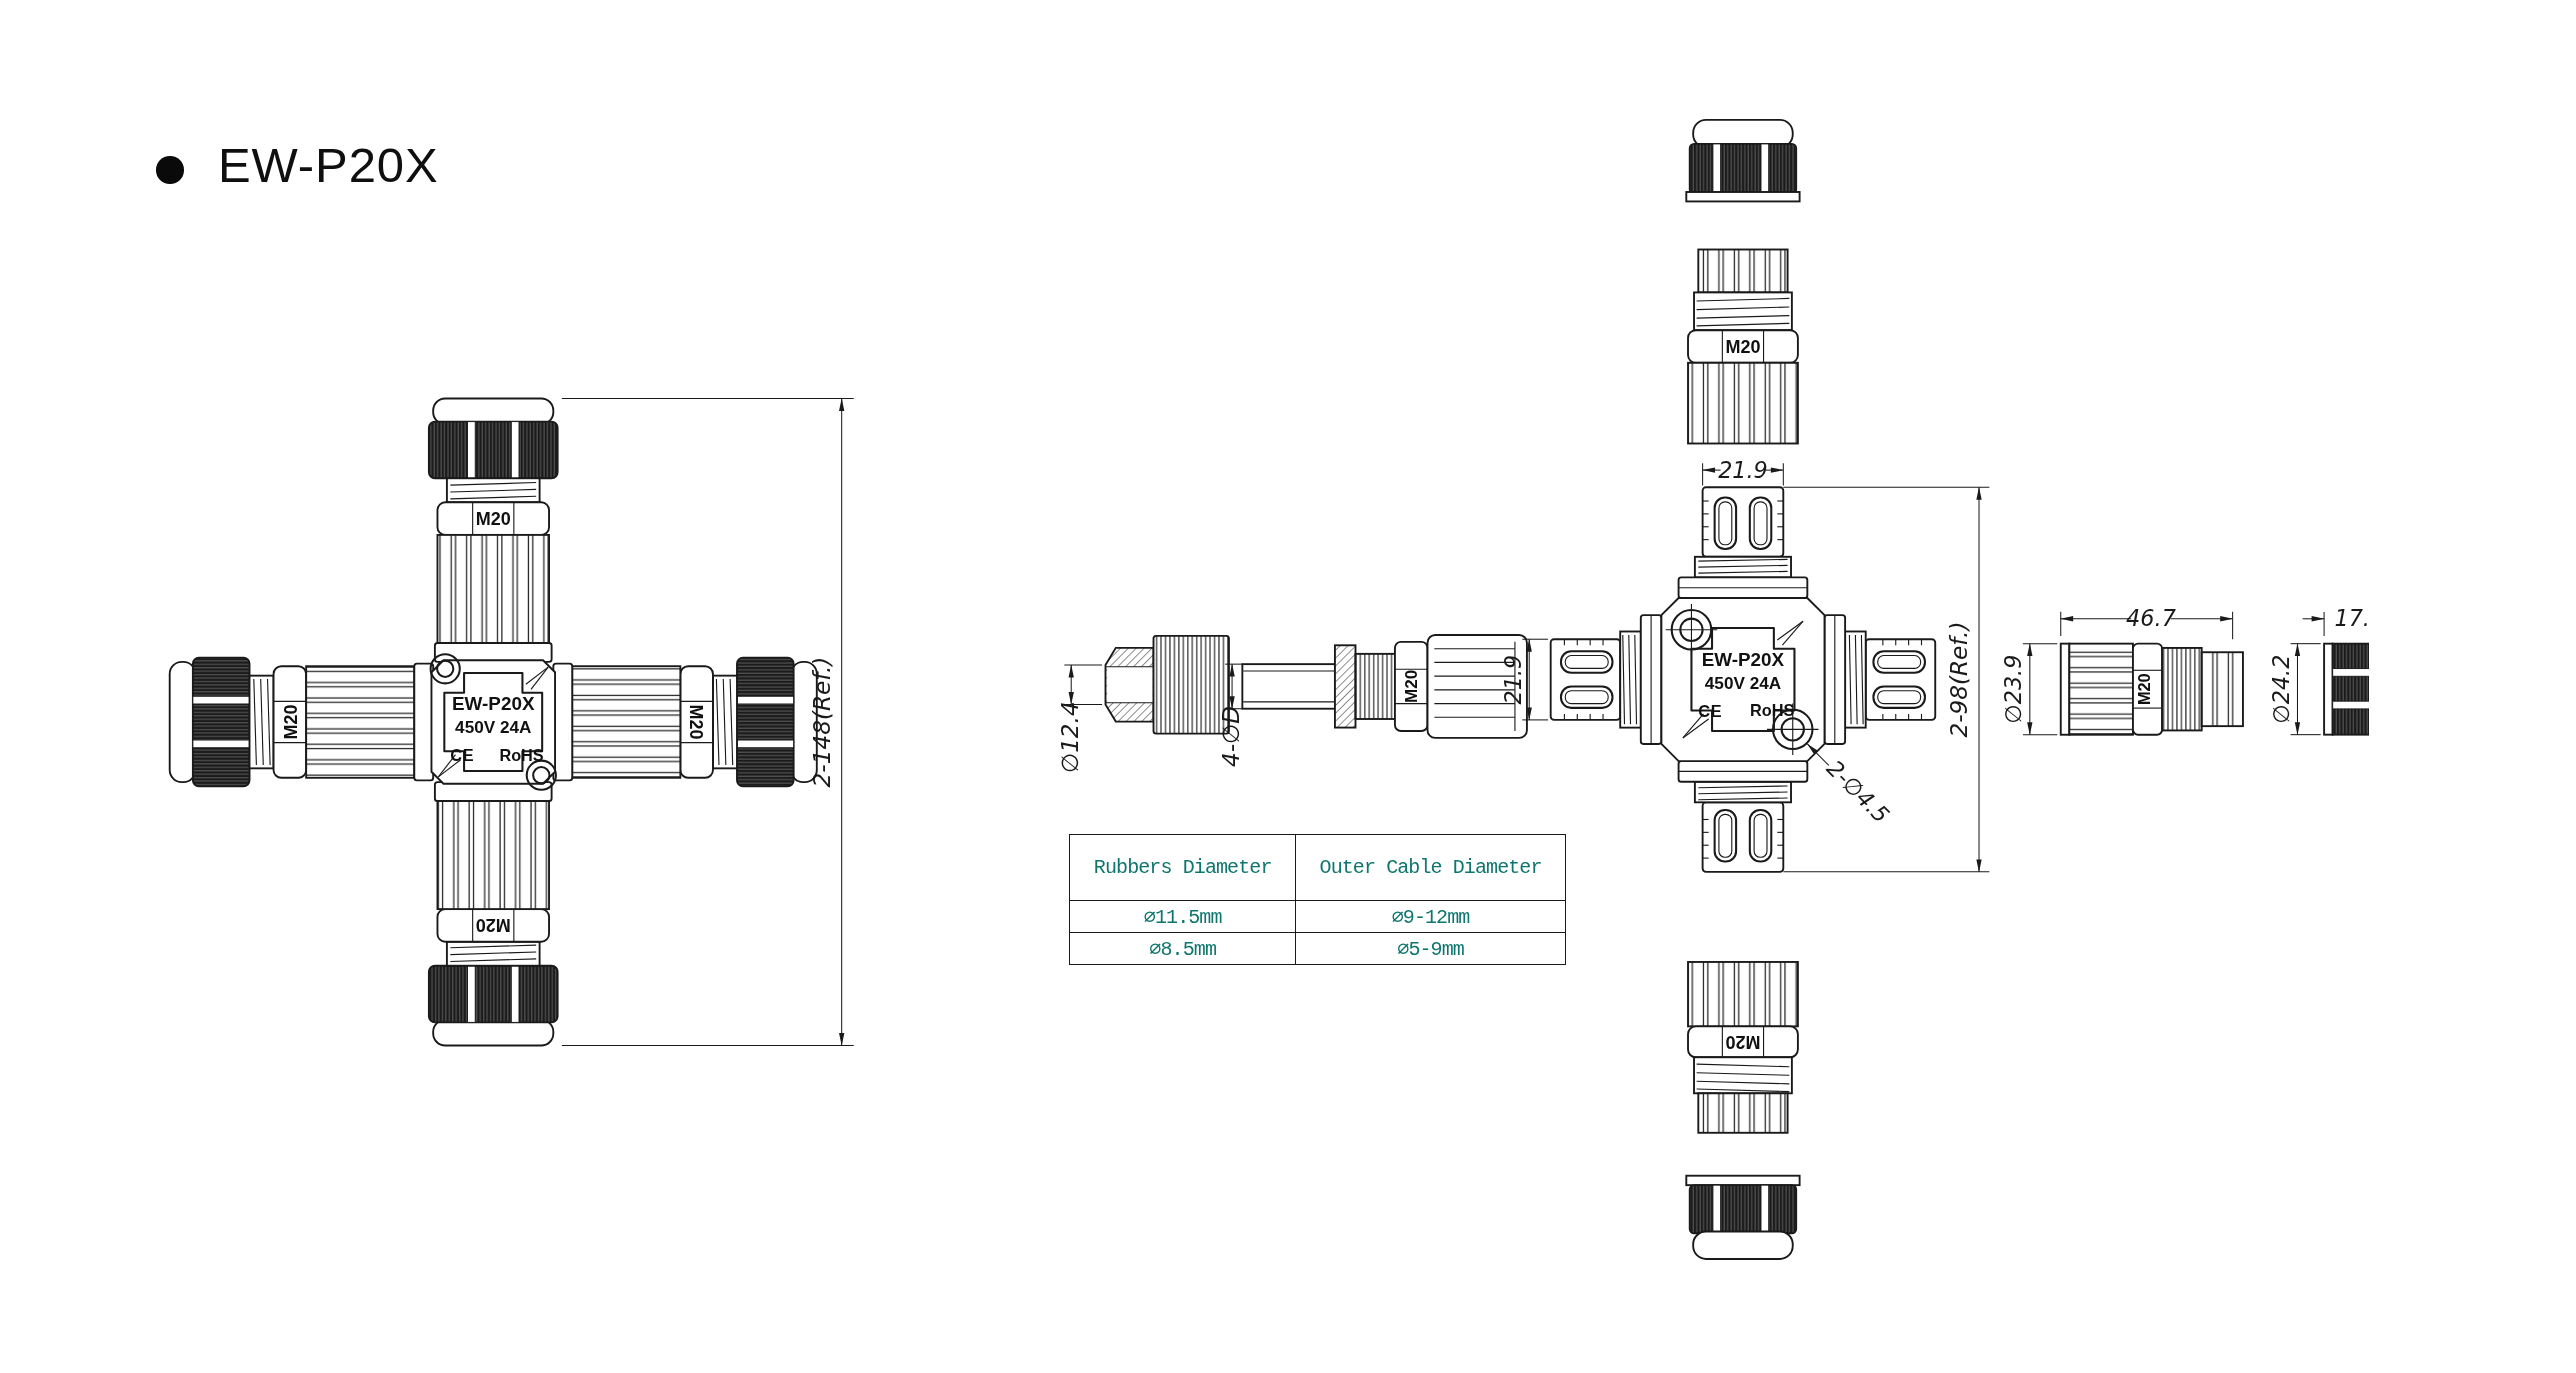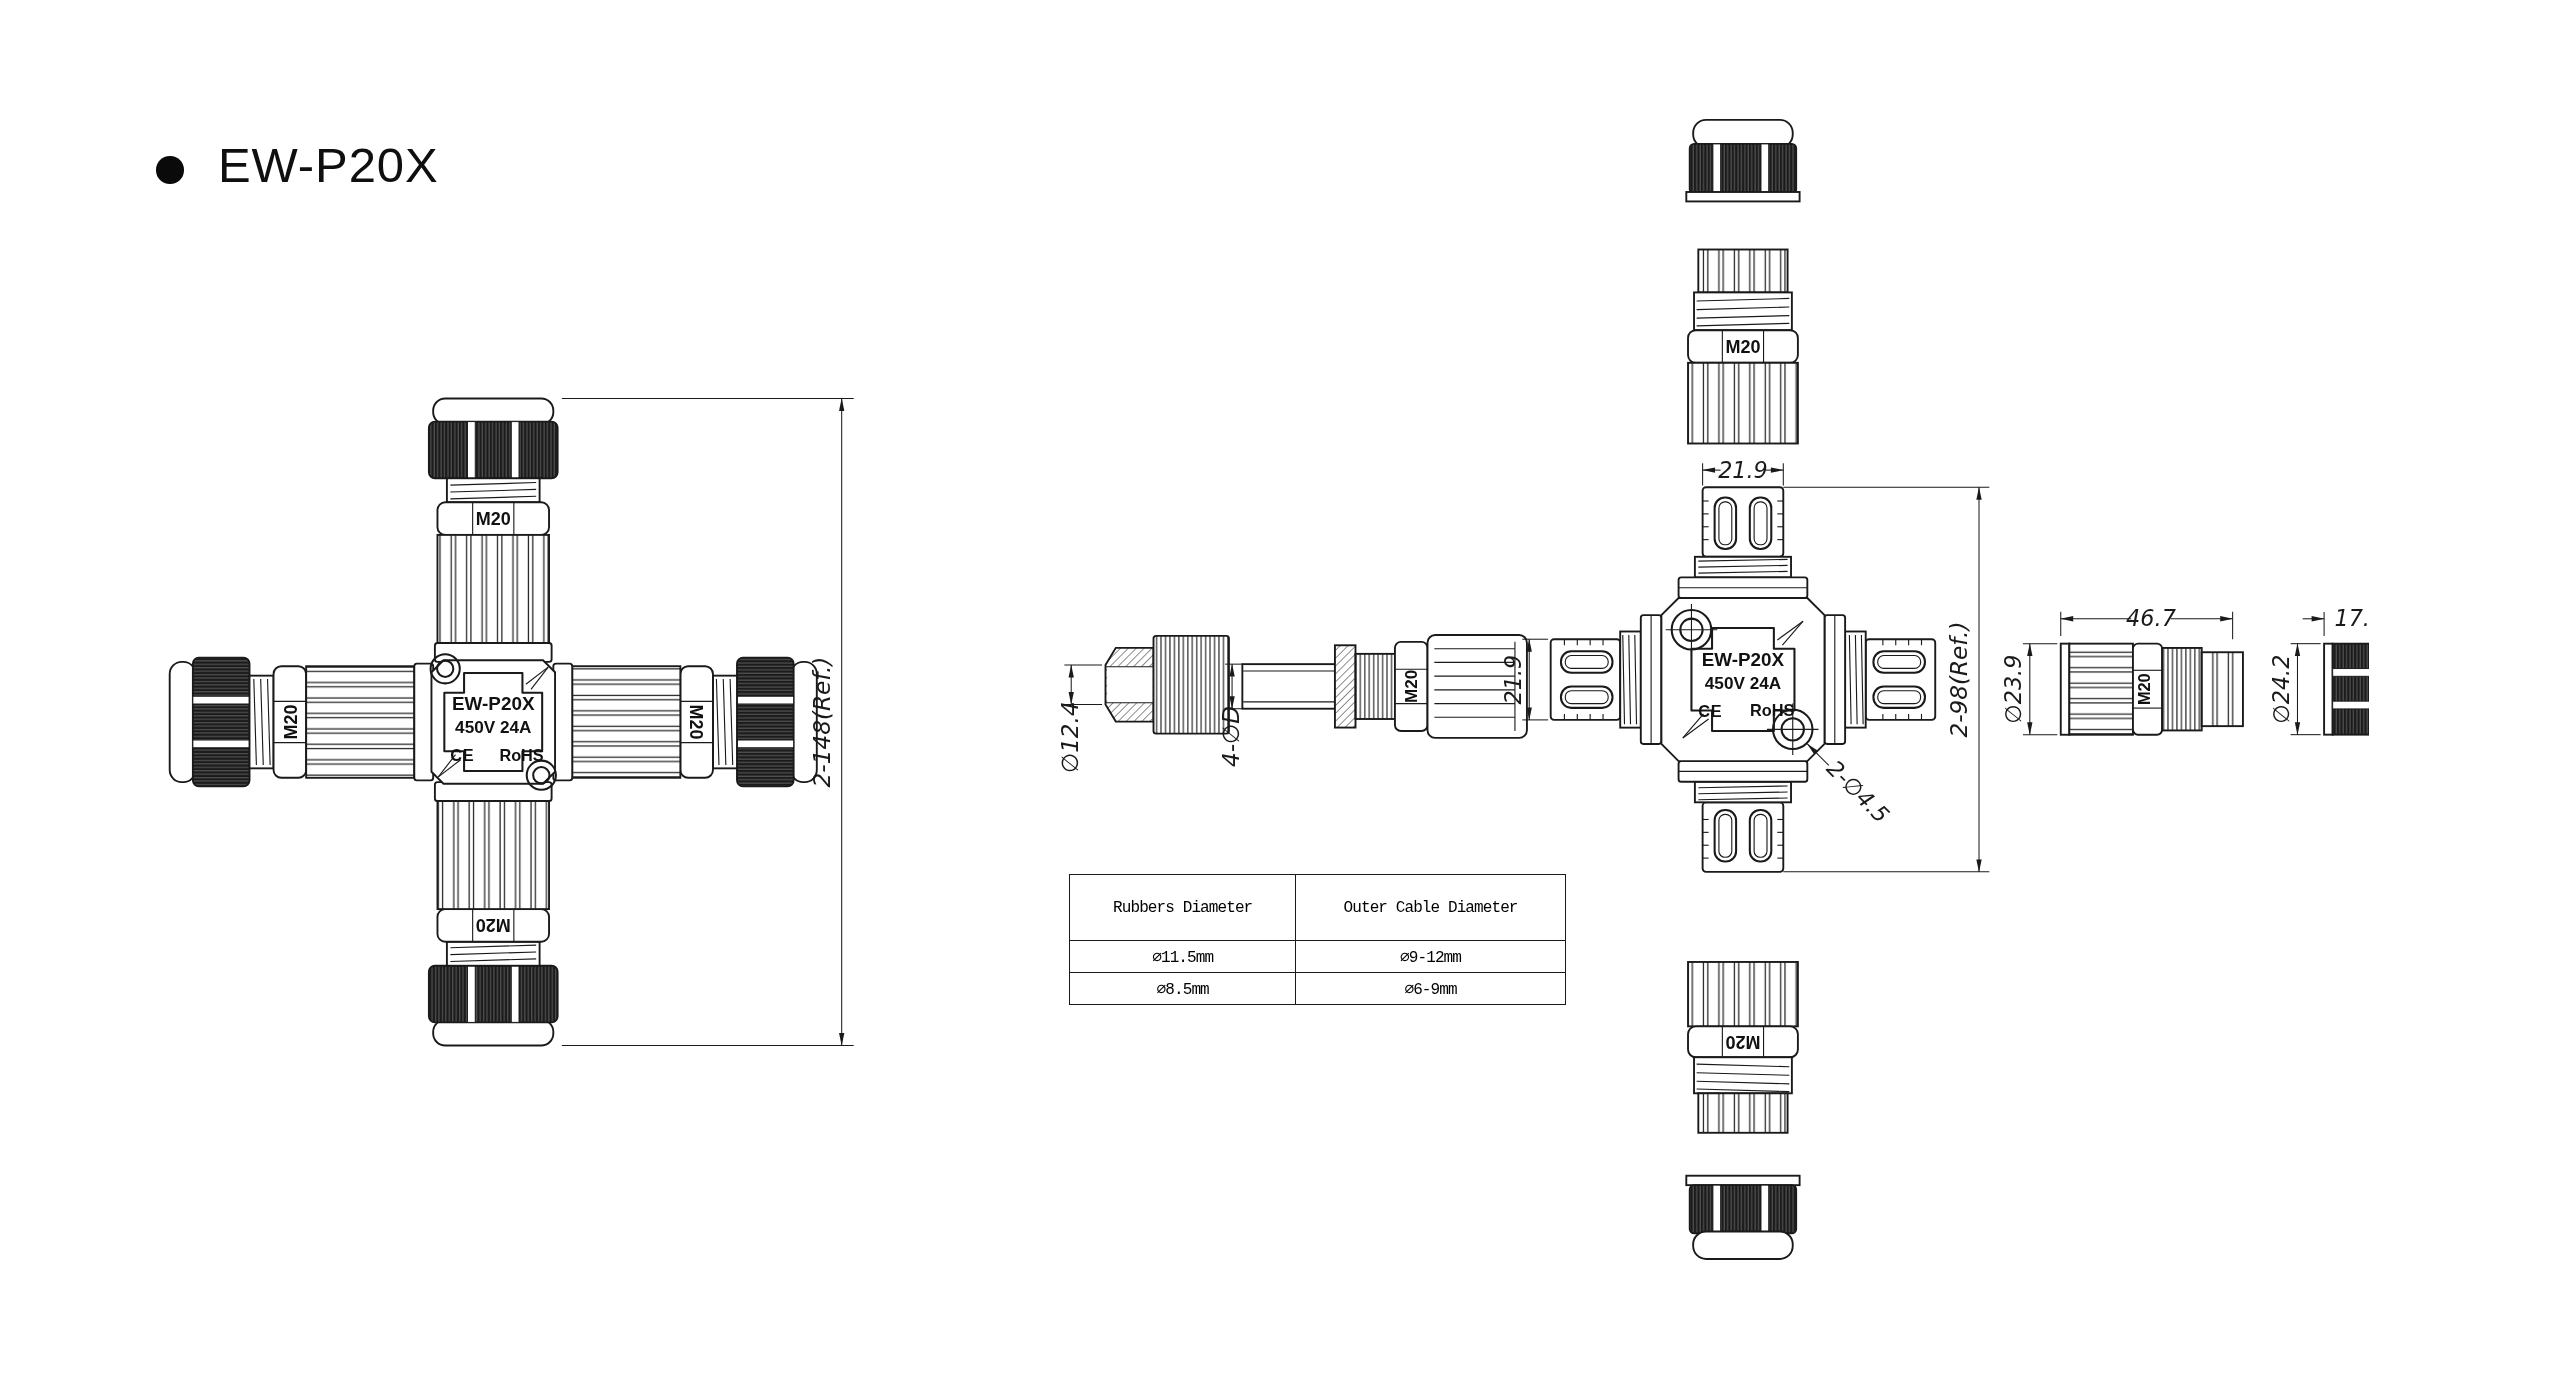--- a/index.html
+++ b/index.html
@@ -12,22 +12,22 @@
   
   .o  {stroke:#1a1a1a;stroke-width:2.2;fill:#fff;}
   .on {stroke:#1a1a1a;stroke-width:2.4;fill:none;stroke-linejoin:round;}
   .t  {stroke:#1a1a1a;stroke-width:1.3;fill:none;}
   .dl {stroke:#1a1a1a;stroke-width:1.2;fill:none;}
   .po {stroke:#1a1a1a;stroke-width:2.2;}
   .gap{fill:#fff;stroke:#1a1a1a;stroke-width:1.1;}
   text.dimt{font-family:"DejaVu Sans",sans-serif;font-style:italic;fill:#1a1a1a;}
   text.plabel{font-family:"Liberation Sans",sans-serif;font-weight:bold;fill:#111;}
   
-  #spec-table{position:absolute;left:1069px;top:874px;border-collapse:collapse;
-              font-family:"Liberation Mono","DejaVu Sans Mono",monospace;font-size:16px;letter-spacing:-0.9px;color:#000000;}
+  #spec-table{position:absolute;left:1069px;top:834px;border-collapse:collapse;
+              font-family:"Liberation Mono","DejaVu Sans Mono",monospace;font-size:20px;letter-spacing:-0.9px;color:#0f766e;}
   #spec-table th,#spec-table td{border:1.7px solid #1a1a1a;text-align:center;vertical-align:middle;
               font-weight:normal;padding:0 5.2px;}
   #spec-table th{height:65px;width:215px;}
   #spec-table th+th{width:258px;}
   #spec-table td{height:31px;}
 </style>
 </head>
 <body>
 
 <div id="canvas">
@@ -330,19 +330,19 @@
         <tr>
       <th>Rubbers Diameter</th>
       <th>Outer Cable Diameter</th>
     </tr>
     <tr>
       <td>∅11.5mm</td>
       <td>∅9-12mm</td>
     </tr>
     <tr>
       <td>∅8.5mm</td>
-      <td>∅6-9mm</td>
+      <td>∅5-9mm</td>
     </tr>
   </tbody>
     </table>
 
 </div>
 
 
 </body></html>

